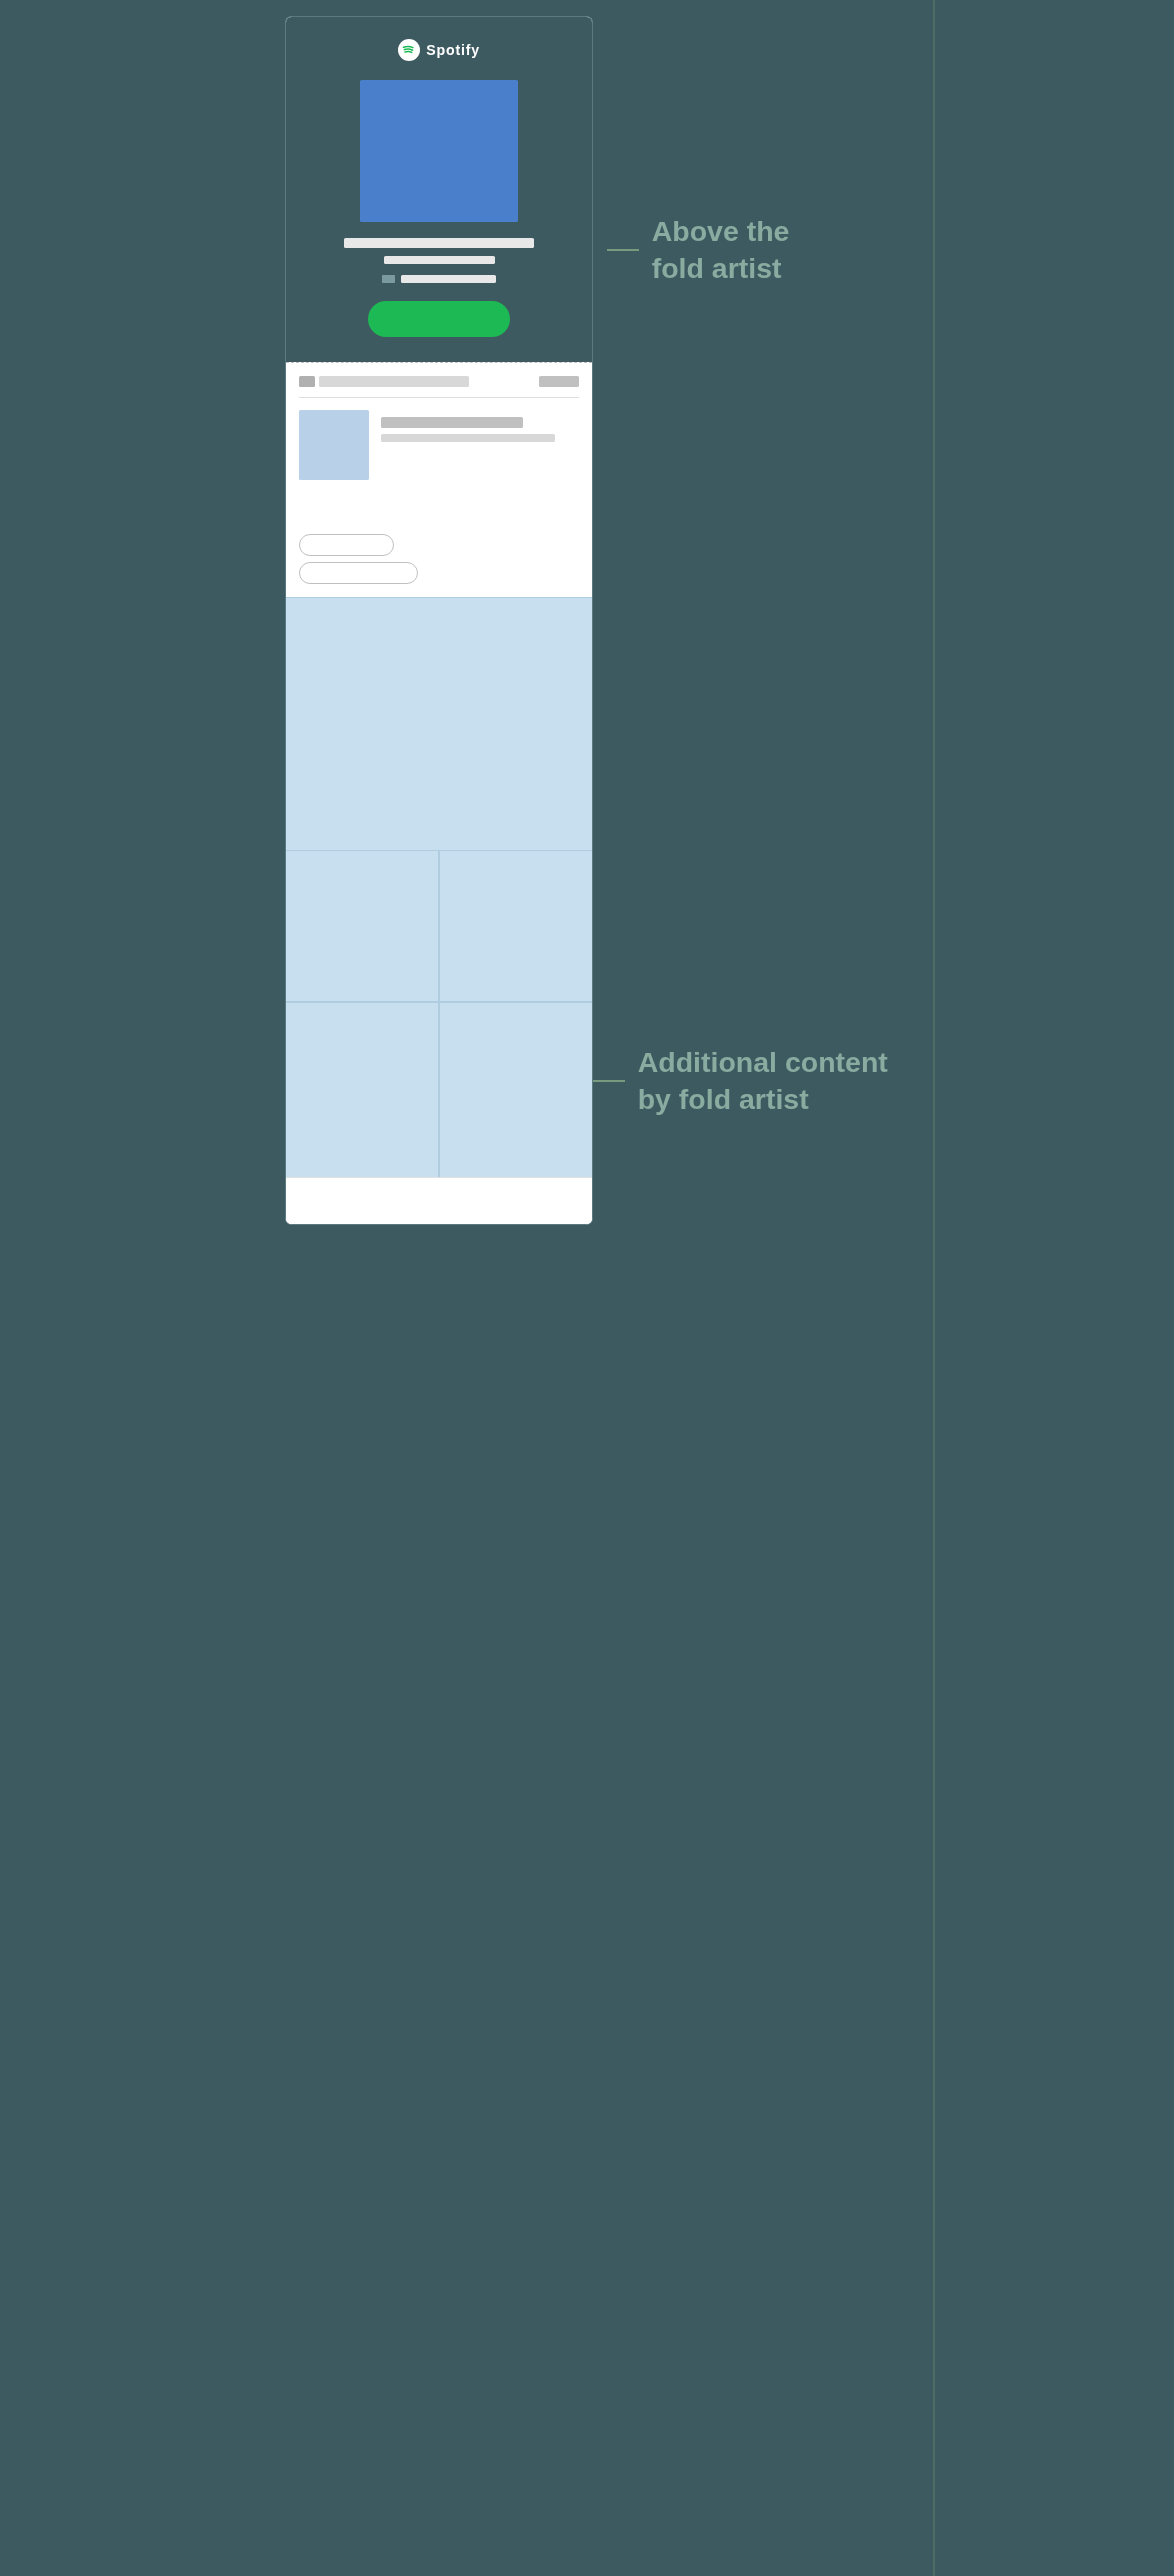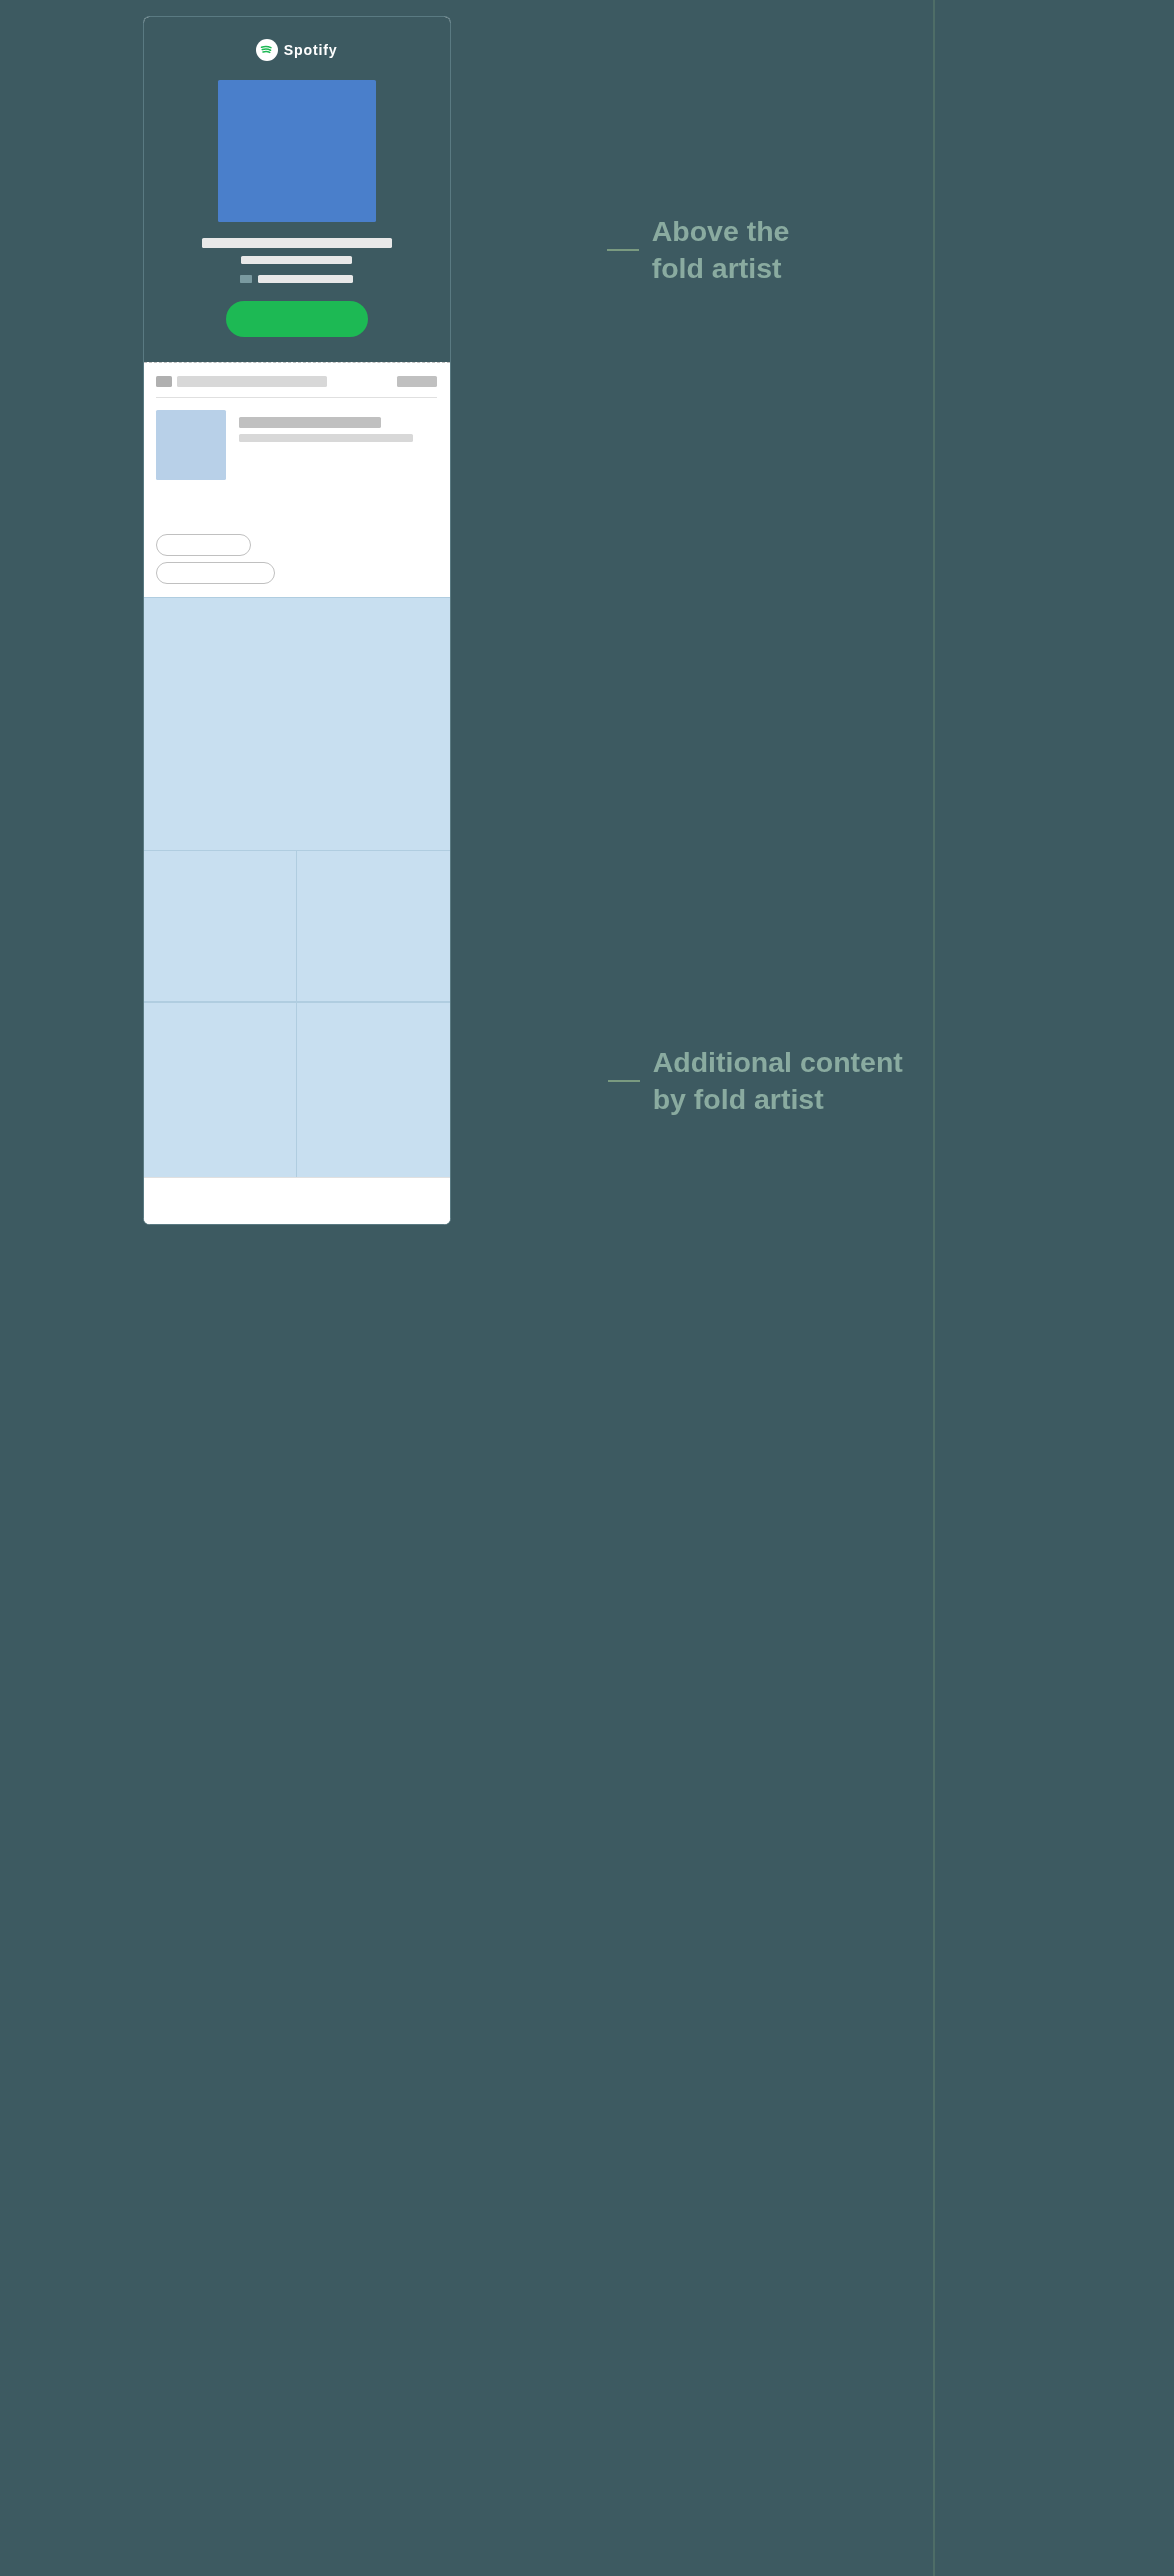--- a/index.html
+++ b/index.html
@@ -19,21 +19,21 @@
       min-height: 2576px;
     }
 
     
     .phone-area {
       width: 593px;
       min-height: 2576px;
       position: relative;
       display: flex;
       flex-direction: column;
-      align-items: center;
+      align-items: flex-end;
       padding-top: 16px;
     }
 
     
     .annotation-area {
       flex: 1;
       position: relative;
       padding-top: 32px;
     }
 
@@ -288,21 +288,21 @@
       color: #8aaba0;
       font-size: 28.5px;
       font-weight: 600;
       line-height: 1.3;
     }
 
     
     .annotation-additional {
       position: absolute;
       top: 1044px;
-      left: 15px;
+      left: 0;
     }
 
     
     .vertical-line {
       position: absolute;
       left: 340px;
       top: 0;
       width: 1.6px;
       background-color: #5a7a6a;
       height: 100%;

